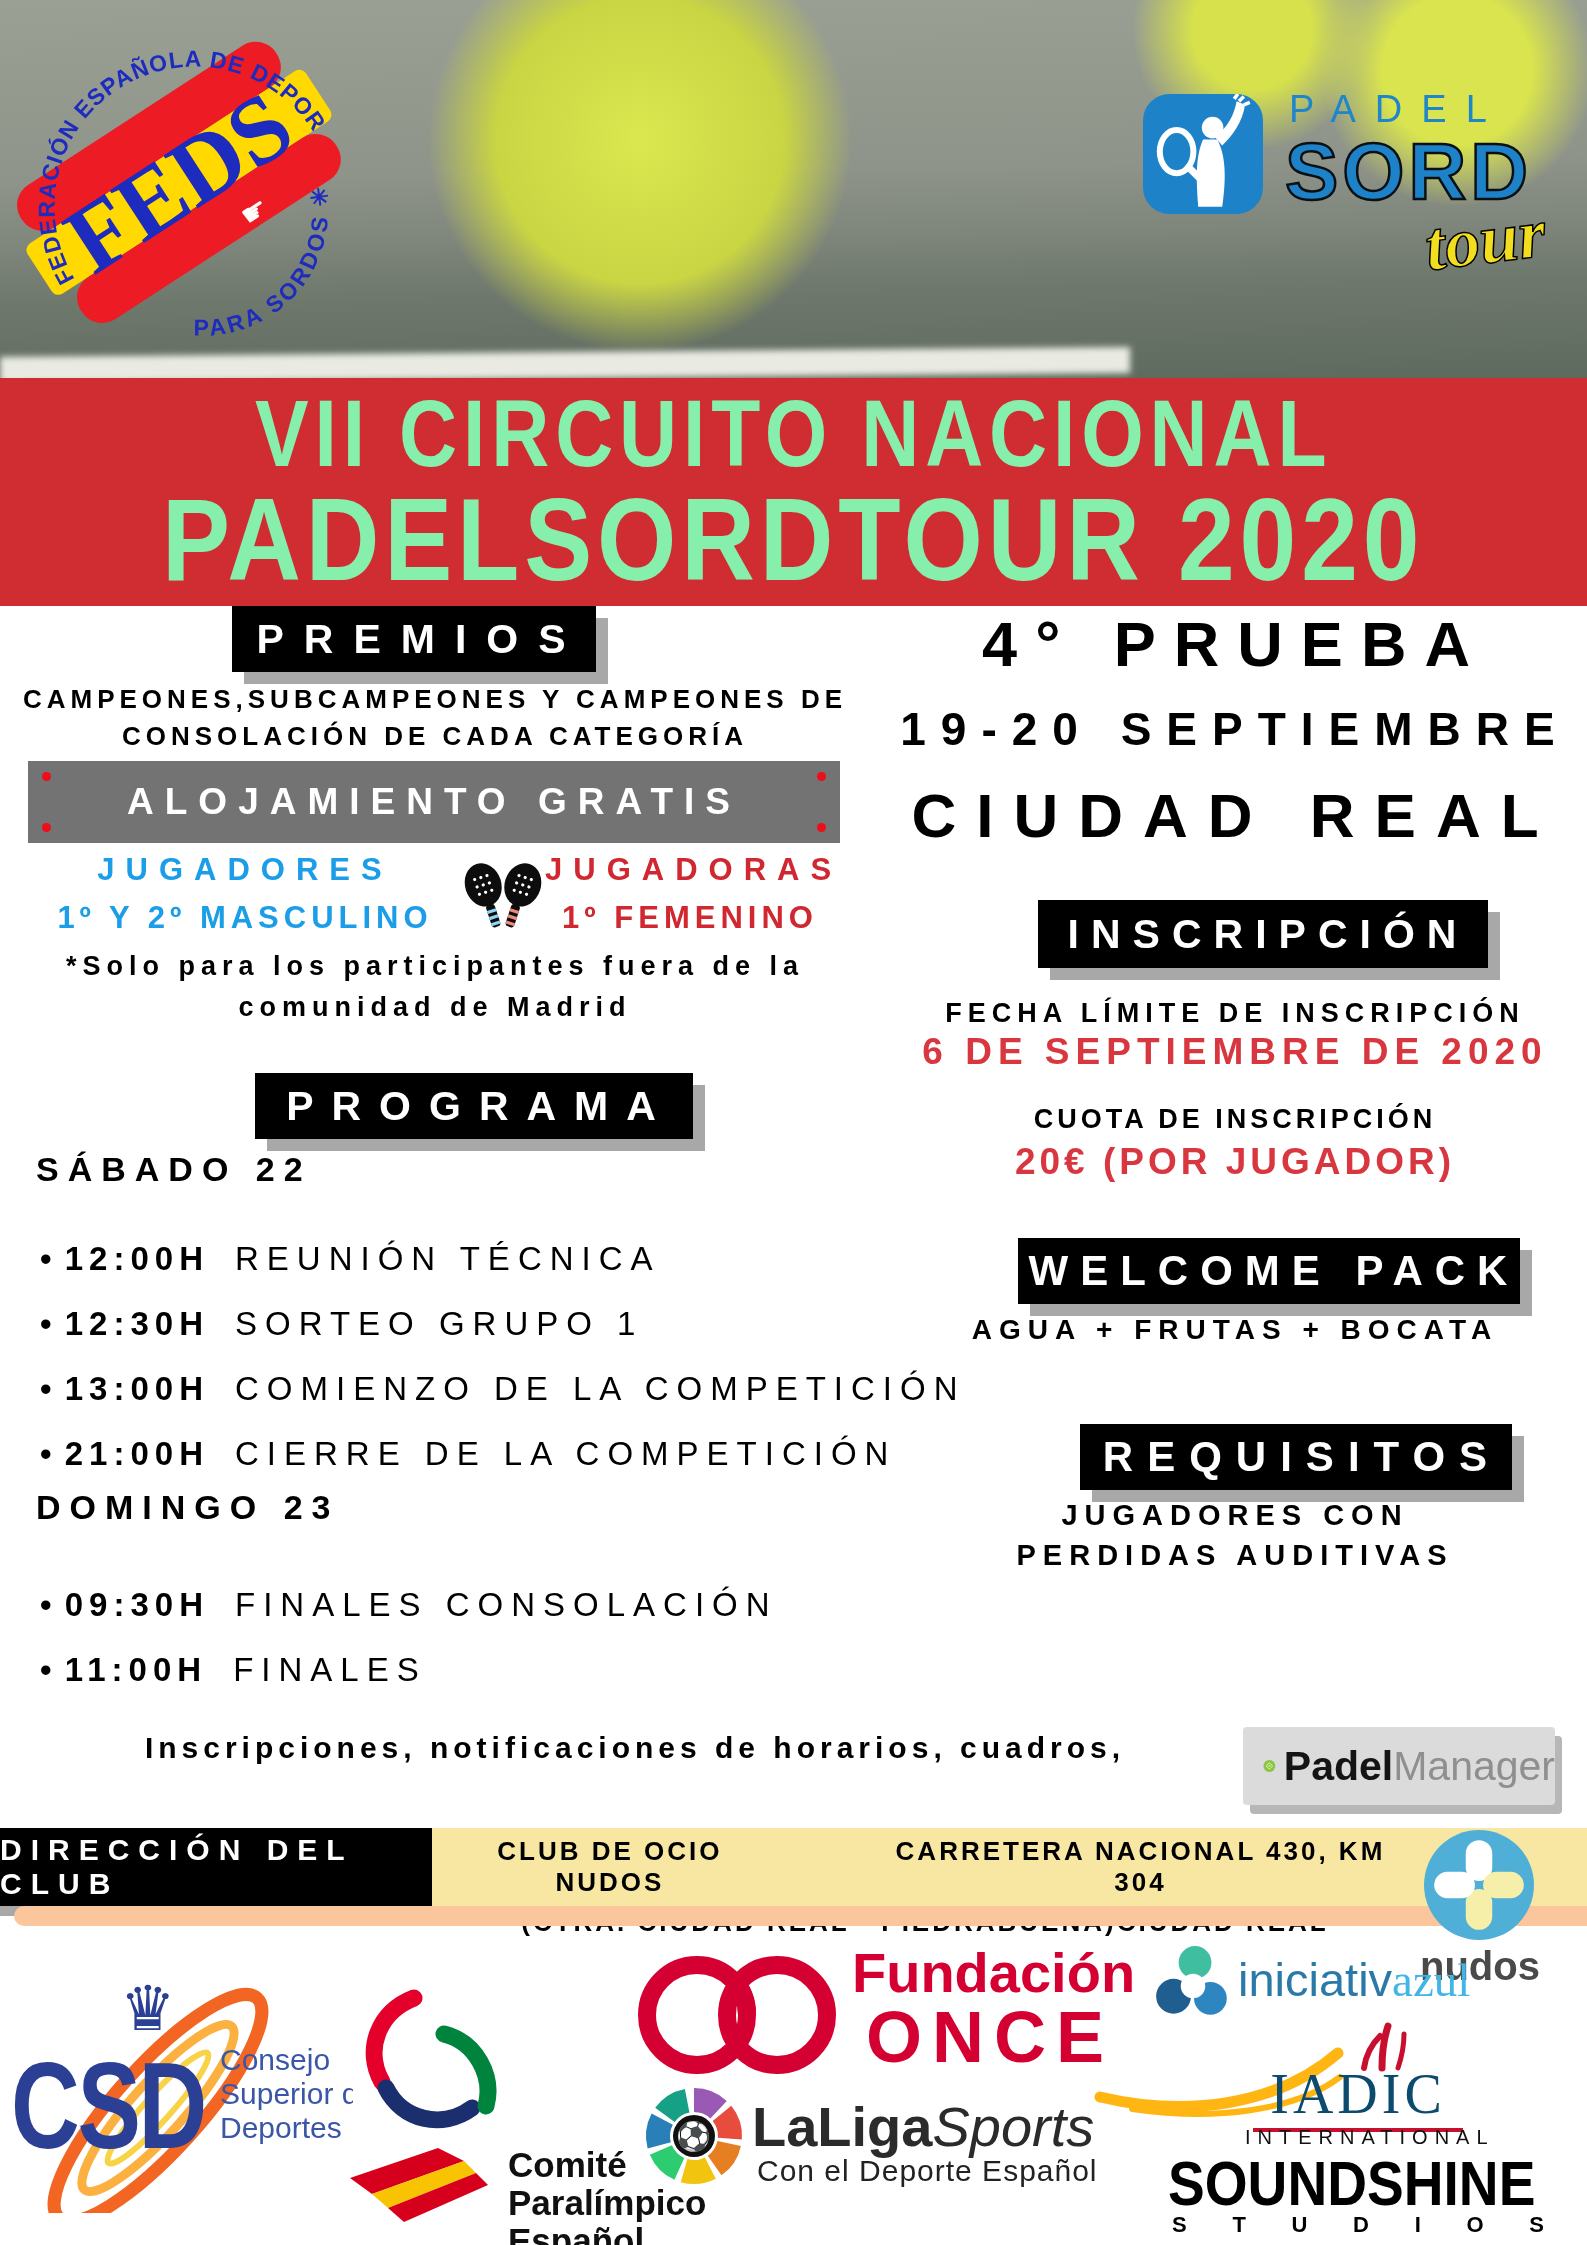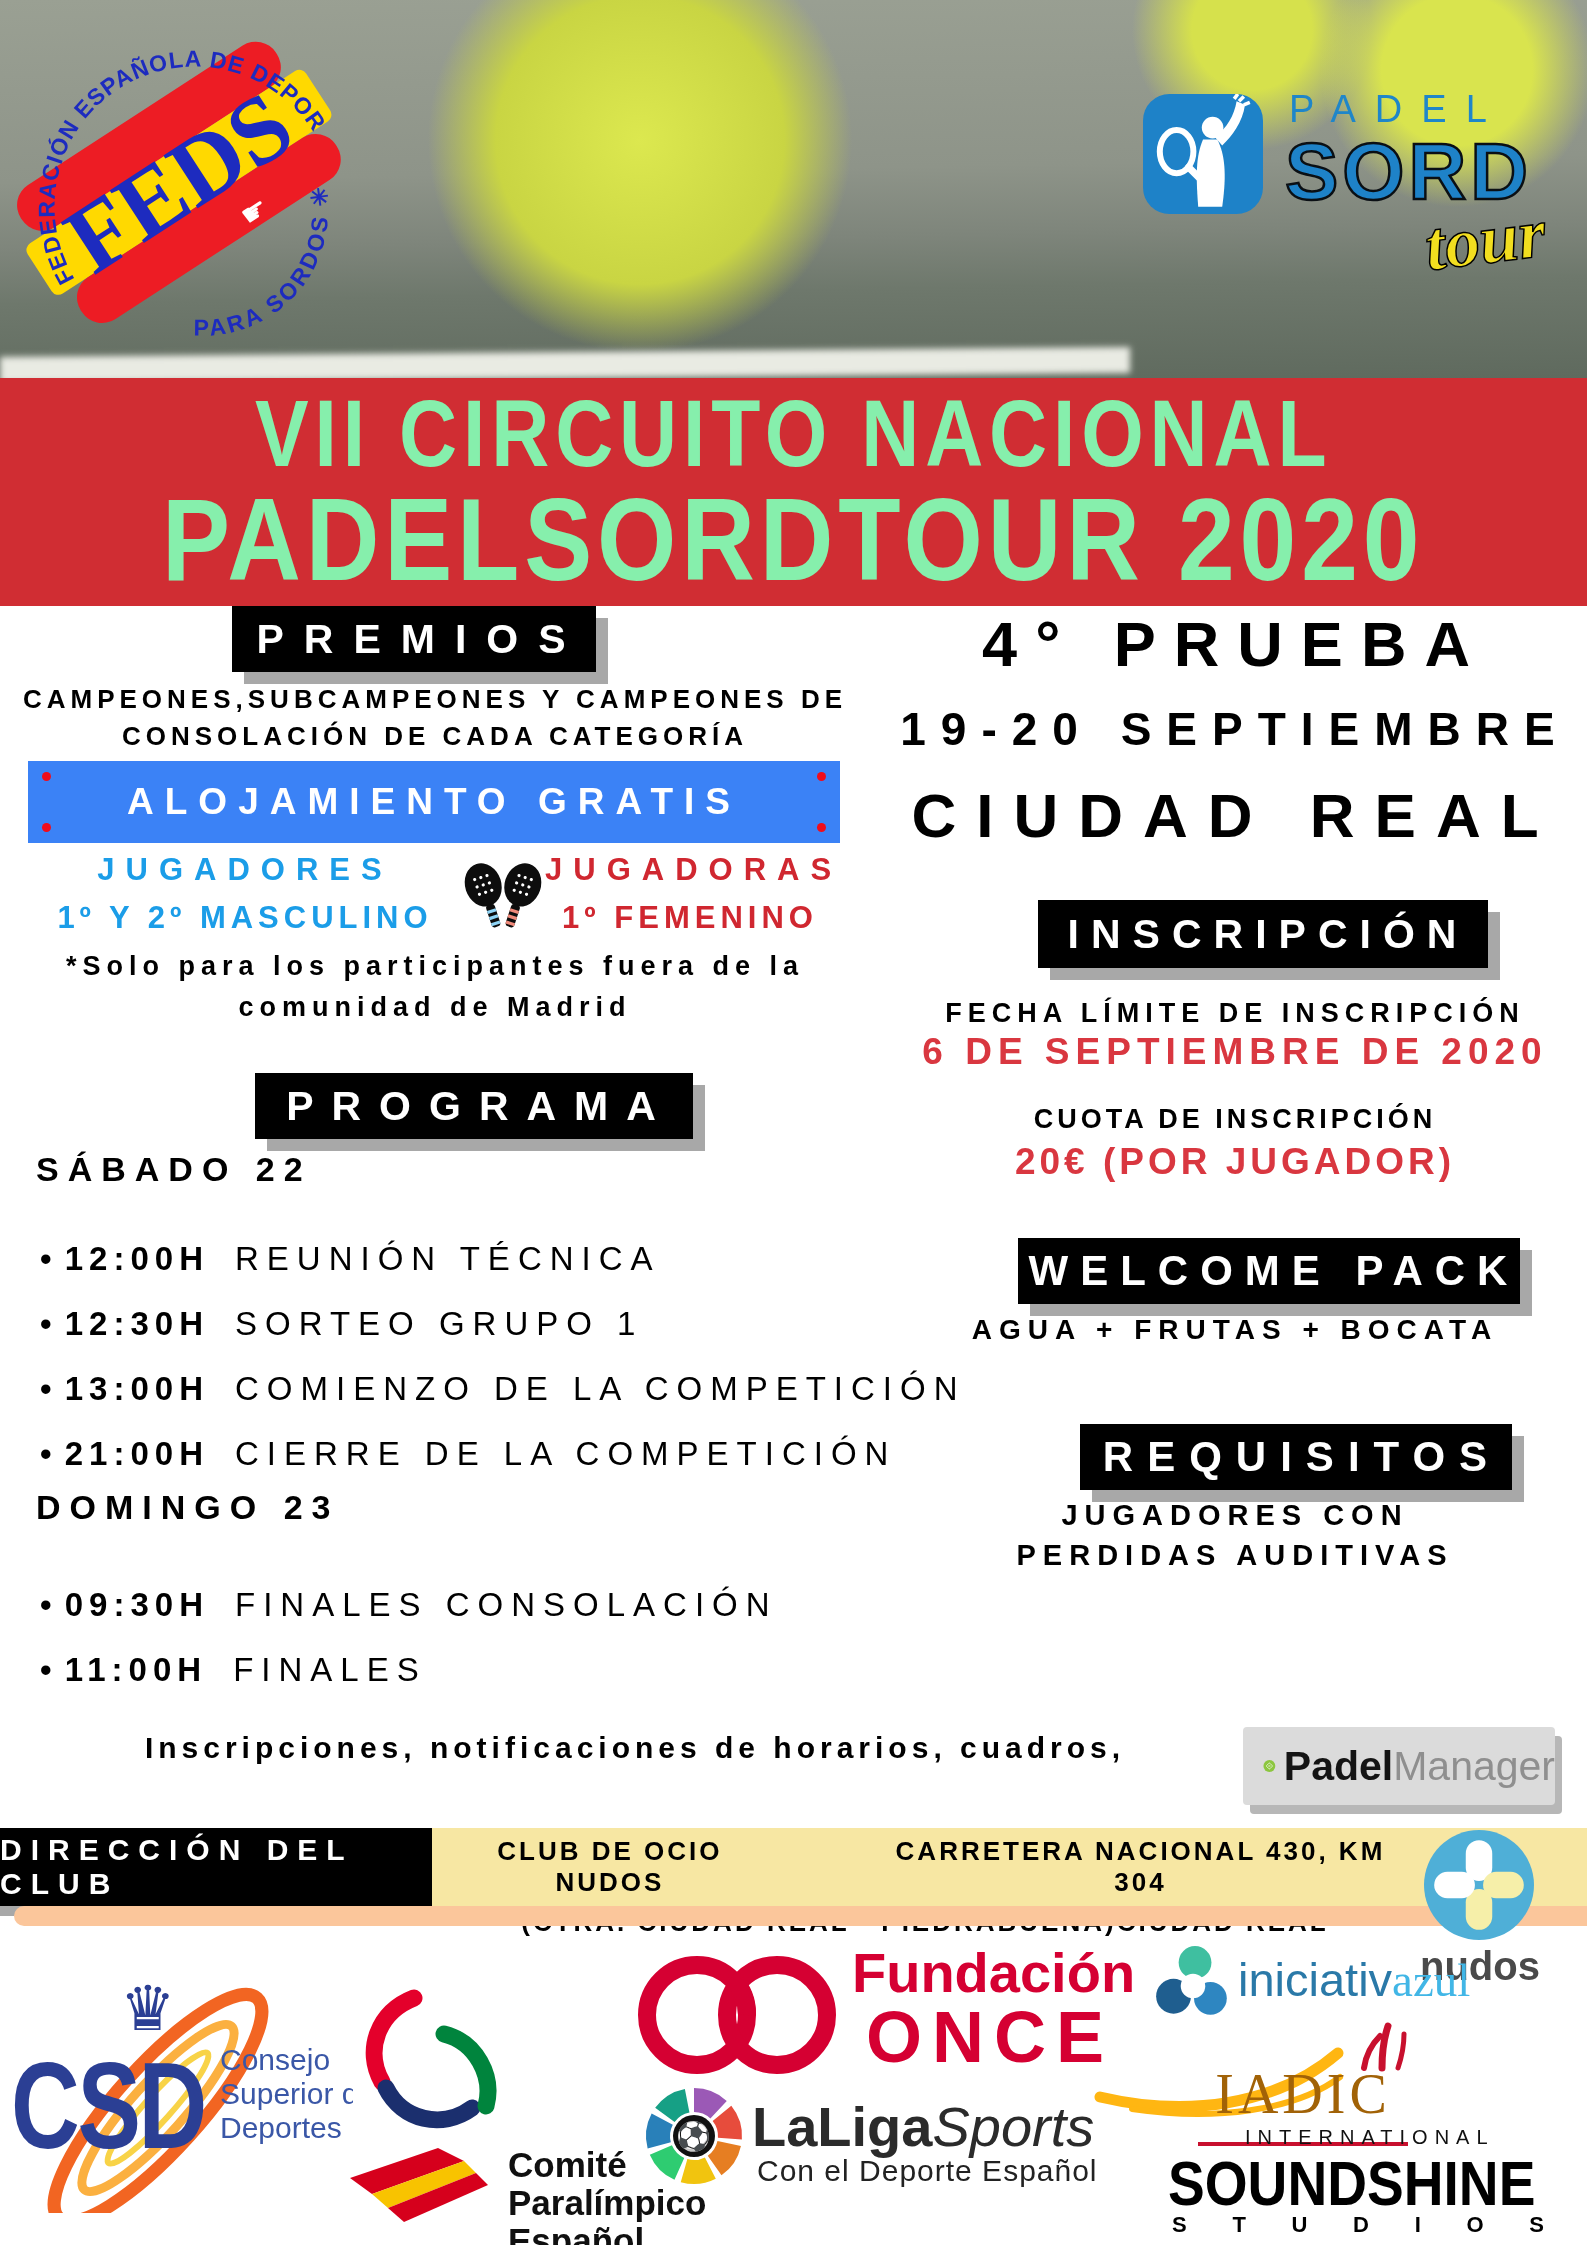--- a/index.html
+++ b/index.html
@@ -26,21 +26,21 @@
 
   
   .bb{background:#000;color:#fff;font-weight:bold;display:flex;align-items:center;justify-content:center;
       box-shadow:12px 12px 0 #A8A8A8;}
 
   
   .premios-box{left:232px;top:606px;width:350px;height:66px;font-size:41px;letter-spacing:20px;padding-left:14px;}
   .center-left{left:20px;width:830px;text-align:center;}
   .camp1{top:684px;font-size:26px;letter-spacing:5px;}
   .camp2{top:721px;font-size:26px;letter-spacing:5px;}
-  .red-banner{left:28px;top:761px;width:812px;height:82px;background:#3b82f6;color:#fff;
+  .red-banner{left:28px;top:761px;width:812px;height:82px;background:#737373;color:#fff;
     display:flex;align-items:center;justify-content:center;font-size:37px;font-weight:bold;letter-spacing:11px;}
   .red-banner::before,.red-banner::after{content:"";position:absolute;width:9px;height:9px;border-radius:50%;background:#F00C1B;}
   .red-banner::before{left:14px;top:11px;box-shadow:0 51px 0 #F00C1B;}
   .red-banner::after{right:14px;top:11px;box-shadow:0 51px 0 #F00C1B;}
   .jug-left{left:40px;top:852px;width:410px;text-align:center;color:#1B9DE8;}
   .jug-right{left:545px;top:852px;width:290px;text-align:center;color:#D02730;}
   .jug-l1{font-size:31px;font-weight:bold;letter-spacing:11px;}
   .jug-l2{margin-top:12px;font-size:31px;font-weight:bold;letter-spacing:5px;}
   .rackets{left:448px;top:836px;}
   .note1{top:951px;font-size:27px;letter-spacing:6px;}
@@ -88,22 +88,22 @@
 
   
   .cpe-text{left:508px;top:2146px;font-size:35px;font-weight:bold;line-height:38px;color:#101010;}
   .once-l1{left:852px;top:1940px;font-size:56px;font-weight:bold;color:#D50032;}
   .once-l2{left:866px;top:1996px;font-size:72px;font-weight:bold;letter-spacing:10px;color:#D50032;}
   .ll-text{left:752px;top:2094px;font-size:56px;color:#2B2B2B;white-space:nowrap;}
   .ll-bold{font-weight:bold;} .ll-italic{font-style:italic;font-weight:normal;}
   .ll-tag{left:757px;top:2154px;font-size:30px;color:#222;letter-spacing:1px;}
   .azul-text{left:1238px;top:1952px;font-size:47px;white-space:nowrap;}
   .azul-a{color:#2A79A8;} .azul-b{color:#41B6E6;font-family:Liberation Serif, serif;}
-  .iadic-name{left:1198px;top:2062px;width:210px;text-align:center;font-family:"Liberation Serif",serif;
-    font-size:56px;letter-spacing:4px;color:#a16207;border-bottom:4px solid #C8102E;padding-bottom:16px;}
+  .iadic-name{left:1253px;top:2062px;width:210px;text-align:center;font-family:"Liberation Serif",serif;
+    font-size:56px;letter-spacing:4px;color:#0c4a6e;border-bottom:4px solid #C8102E;padding-bottom:2px;}
   .iadic-sub{left:1245px;top:2126px;width:226px;text-align:center;font-size:20px;letter-spacing:7px;color:#111;}
   .ss-name{left:1168px;top:2146px;font-size:58px;font-weight:bold;color:#000;transform:scale(.95,1.1);
     transform-origin:left top;letter-spacing:0;}
   .ss-sub{left:1172px;top:2212px;width:372px;display:flex;justify-content:space-between;
     font-size:22px;font-weight:bold;color:#000;}
 </style>
 </head>
 <body>
 
 <div class="poster">

